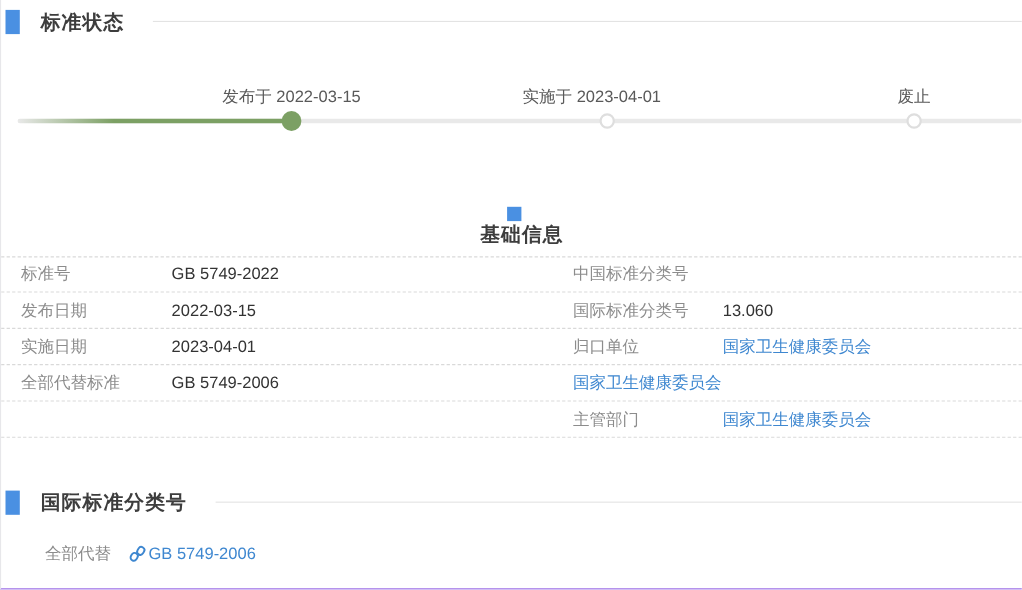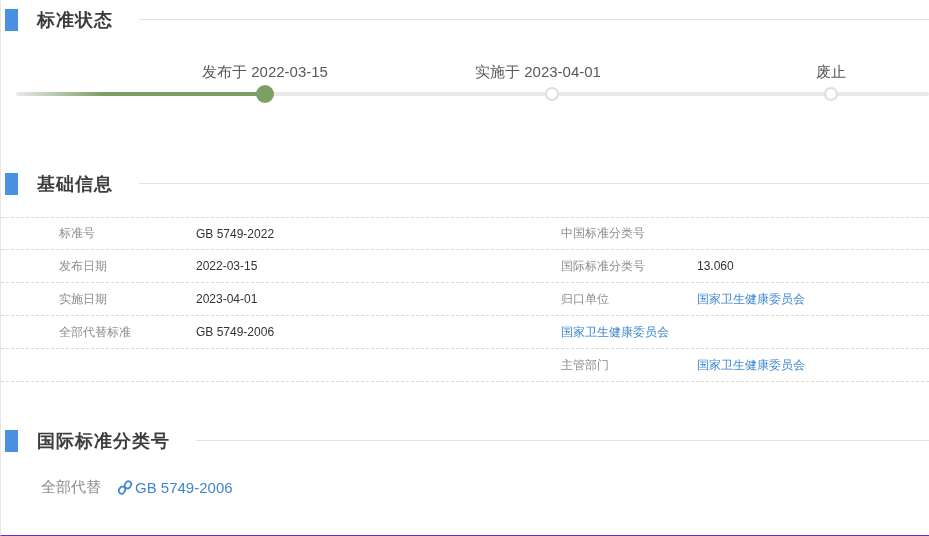--- a/index.html
+++ b/index.html
@@ -16,46 +16,46 @@
     background:#fff;
     overflow:hidden;
     padding-top:8px;
   }
   
   .sec-header { display:flex; align-items:center; height:23px; }
   .sec-marker { width:13px; height:22px; background:#4a90e2; margin-left:4px; flex:0 0 13px; }
   .sec-title  { margin-left:19px; font-size:18px; font-weight:bold; color:#3d3d3d; letter-spacing:1px; white-space:nowrap; }
   .sec-rule   { flex:1; height:0; border-top:1px solid #e3e3e3; margin-left:26px; }
   
-  .timeline { position:relative; height:52px; margin-top:32px; }
+  .timeline { position:relative; height:52px; margin-top:48px; }
   .tl-label { position:absolute; top:0; transform:translateX(-50%); font-size:15px; color:#595959; white-space:nowrap; }
   .tl-track { position:absolute; top:29px; left:15px; right:0; height:4px; background:#e9e9e9; border-radius:2px; }
   .tl-green { position:absolute; top:29px; left:15px; width:250px; height:4px; border-radius:2px;
               background:linear-gradient(to right, rgba(124,160,100,0), #7ca064 35%); }
   .tl-dot-active { position:absolute; top:22px; width:18px; height:18px; border-radius:50%;
                    background:#7ca064; transform:translateX(-50%); }
   .tl-dot { position:absolute; top:24px; width:14px; height:14px; border-radius:50%;
             background:#fff; border:2px solid #dedede; transform:translateX(-50%); }
   
   .info-table { margin-top:22px; }
-  .info-row { display:flex; align-items:center; height:33px; padding-left:58px;
-              border-bottom:1px dashed #d9d9d9; font-size:12px; }
+  .info-row { display:flex; align-items:center; height:33px; padding-left:18px;
+              border-bottom:1px dashed #d9d9d9; font-size:15px; }
   .info-row.first { border-top:1px dashed #d9d9d9; }
   .lbl-l { width:137px; color:#8c8c8c; }
   .val-l { width:365px; color:#333; }
   .lbl-r { width:136px; color:#8c8c8c; }
   .val-r { flex:1; color:#333; }
   a.std-link { color:#3e87d0; text-decoration:none; cursor:pointer; }
   
   .sec3 { margin-top:47px; }
   .replace-row { display:flex; align-items:center; margin-top:26px; padding-left:40px; font-size:15px; }
   .replace-type { color:#8c8c8c; }
   .link-ico { display:inline-flex; align-items:center; margin-left:16px; margin-right:2px; }
   .replace-link { font-size:15px; }
-  .sec2 { margin-top:57px; }
+  .sec2 { margin-top:57px;flex-direction:column; }
 </style>
 </head>
 <body>
 
 <div class="page">
 
   <div class="sec-header">
     <div class="sec-marker"></div>
     <div class="sec-title">标准状态</div>
     <div class="sec-rule"></div>

